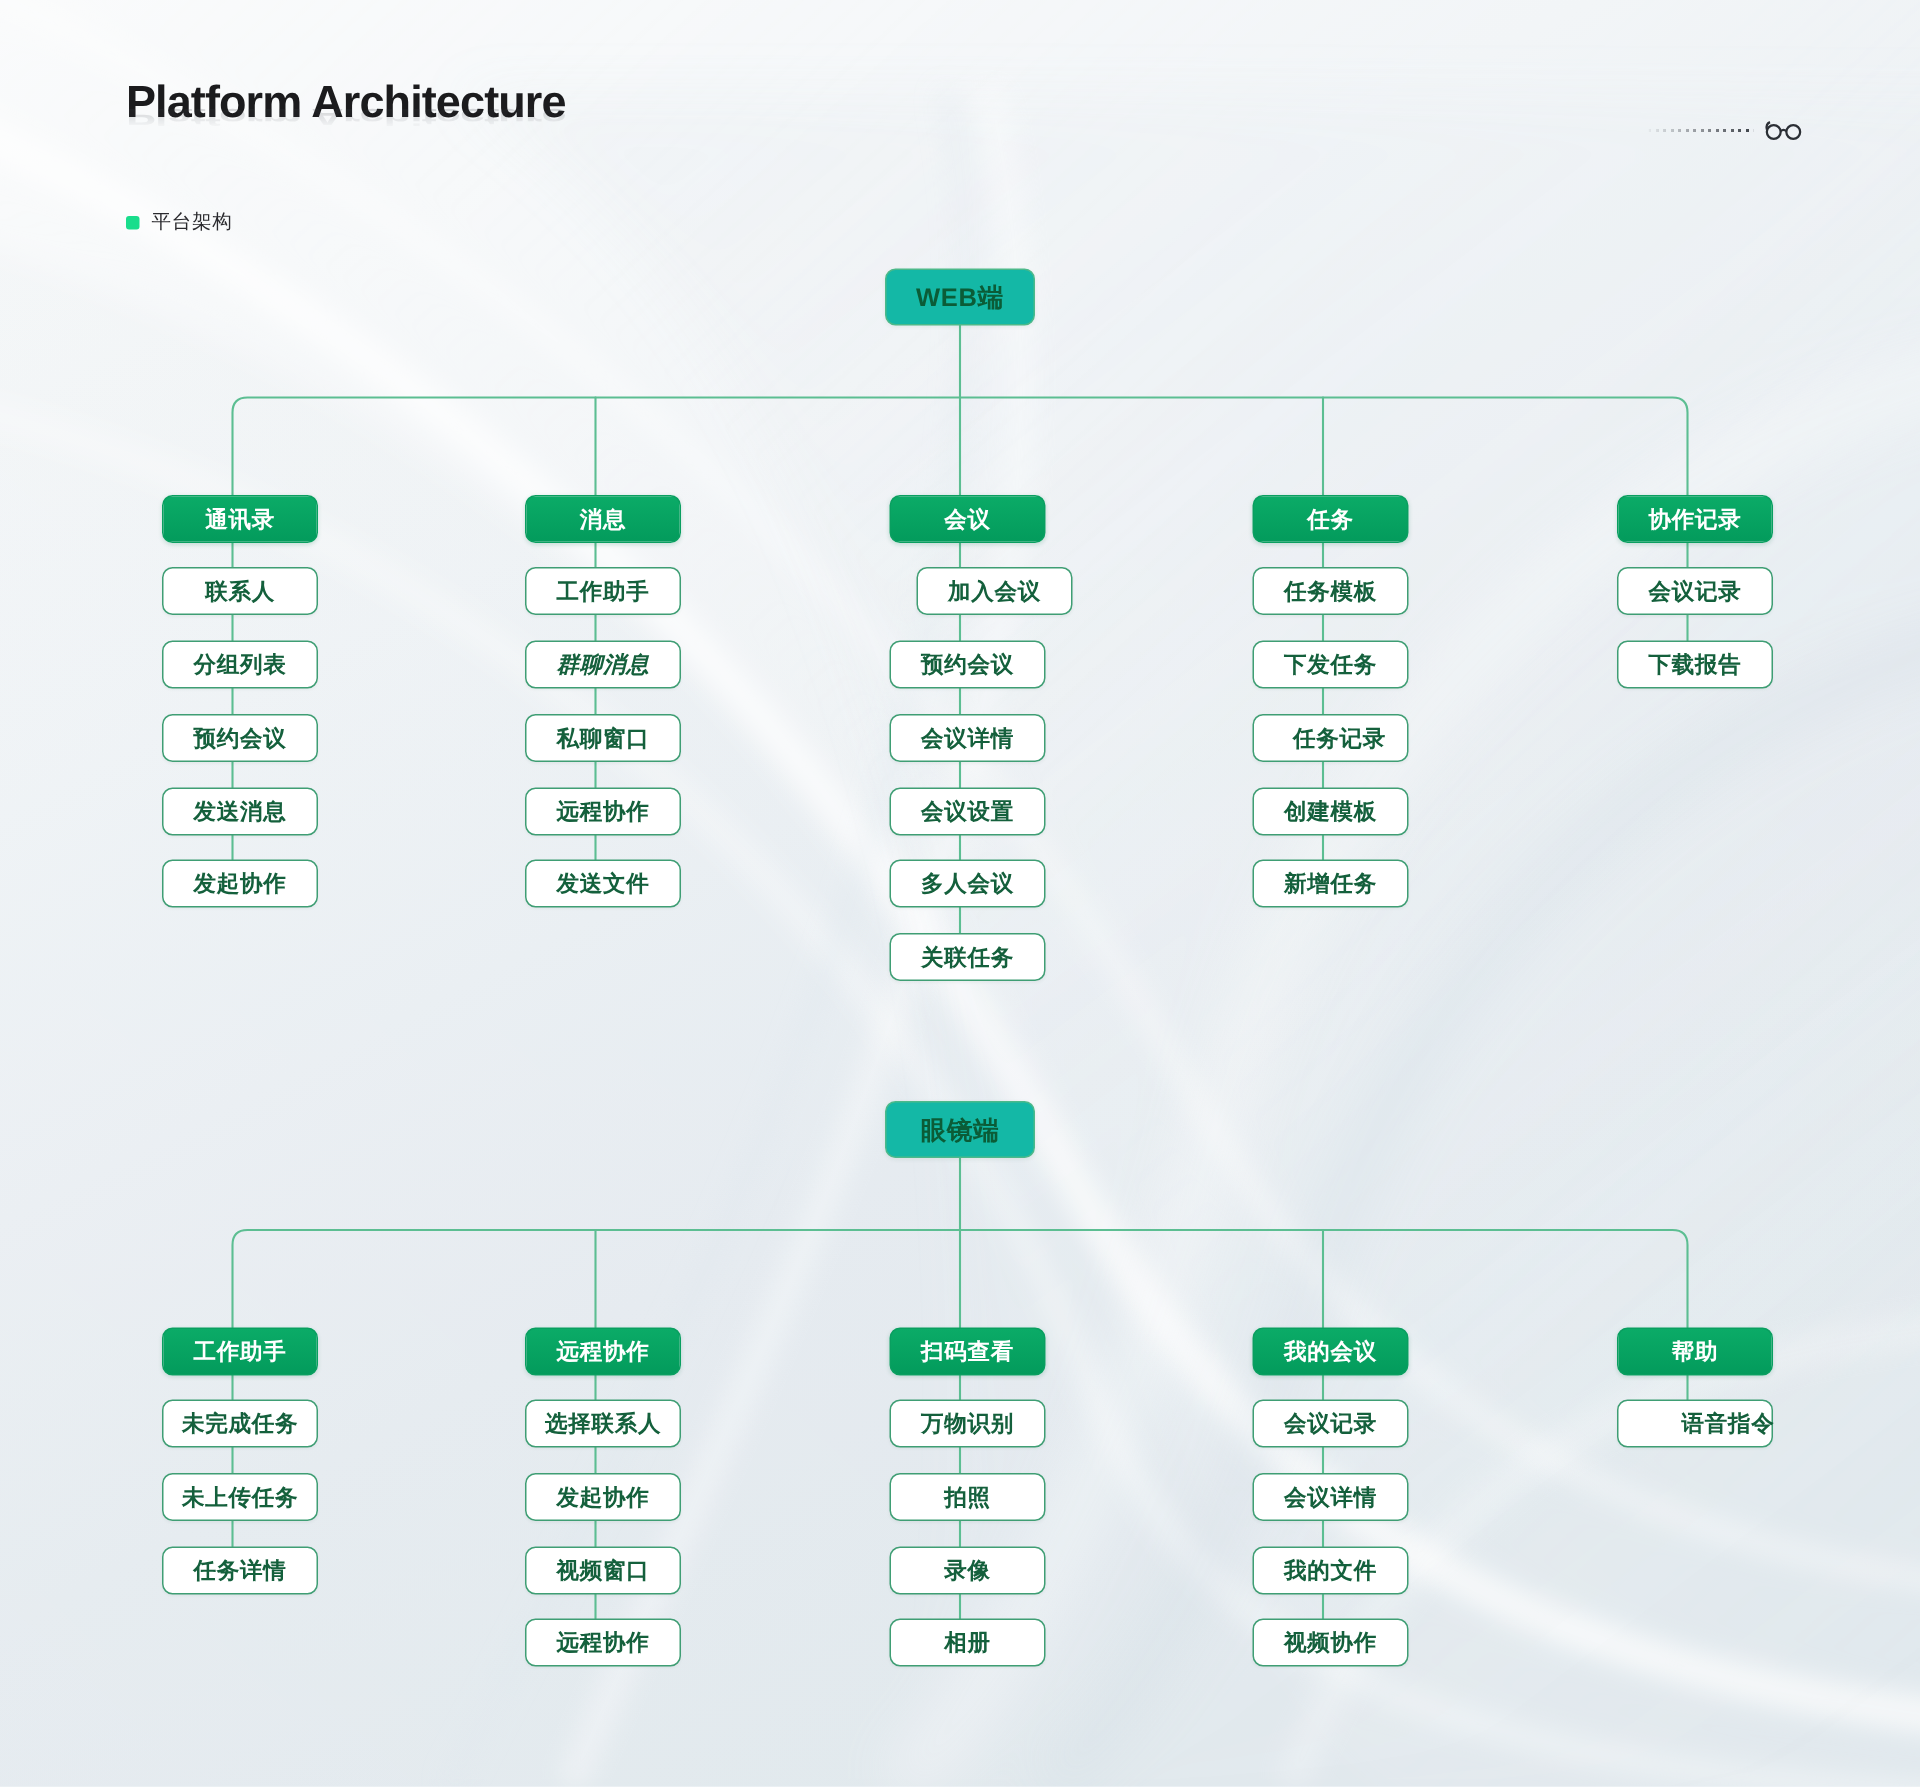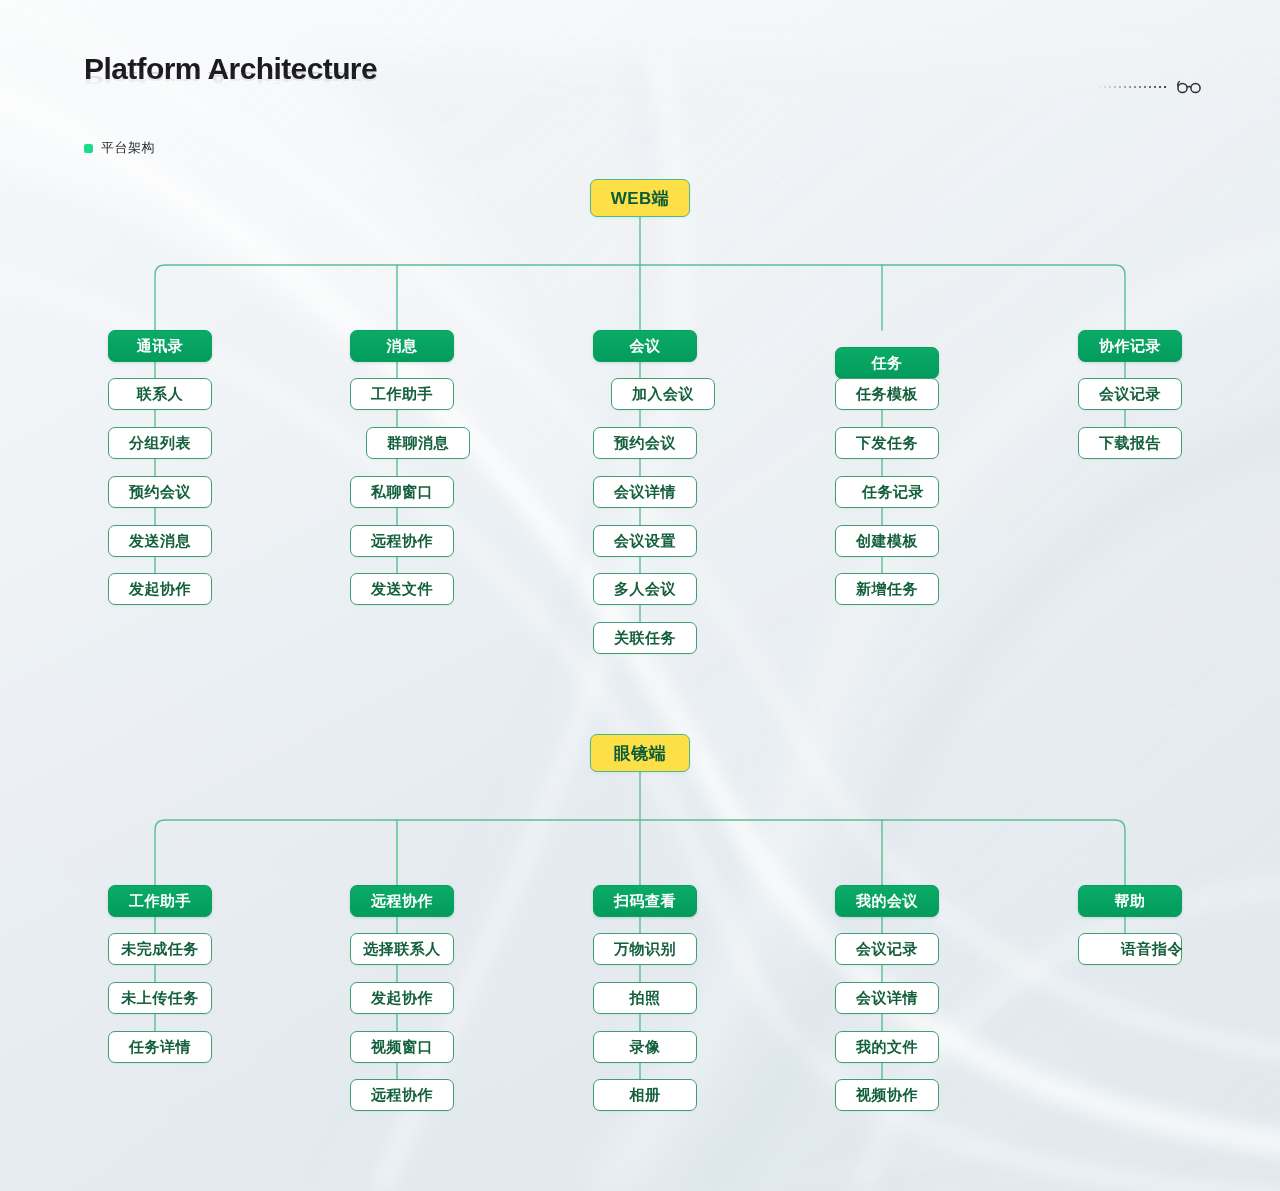--- a/index.html
+++ b/index.html
@@ -122,21 +122,21 @@
     display: flex;
     align-items: center;
     justify-content: center;
     font-size: 15px;
     font-weight: 700;
     letter-spacing: 0.5px;
     white-space: nowrap;
     z-index: 3;
   }
   .node.root {
-    background: #fde047;
+    background: #14b8a6;
     border: 1.6px solid #4cb98a;
     color: #0b5c37;
     width: 100px;
     height: 38px;
     font-size: 17px;
     box-shadow: 0 1px 3px rgba(30,80,60,0.07);
   }
   .node.cat {
     background: linear-gradient(180deg, #0bab67 0%, #039b5c 100%);
     border: 1.2px solid #0a9f60;
@@ -301,34 +301,34 @@
 
   <div class="node cat" style="left:108px; top:330px;">通讯录</div>
   <div class="node leaf" style="left:108px; top:378px;">联系人</div>
   <div class="node leaf" style="left:108px; top:427px;">分组列表</div>
   <div class="node leaf" style="left:108px; top:476px;">预约会议</div>
   <div class="node leaf" style="left:108px; top:525px;">发送消息</div>
   <div class="node leaf" style="left:108px; top:573px;">发起协作</div>
 
   <div class="node cat" style="left:350px; top:330px;">消息</div>
   <div class="node leaf" style="left:350px; top:378px;">工作助手</div>
-  <div class="node leaf" style="left:366px; top:427px;">群聊消息</div>
+  <div class="node leaf" style="left:350px; top:427px;font-style:italic;">群聊消息</div>
   <div class="node leaf" style="left:350px; top:476px;">私聊窗口</div>
   <div class="node leaf" style="left:350px; top:525px;">远程协作</div>
   <div class="node leaf" style="left:350px; top:573px;">发送文件</div>
 
   <div class="node cat" style="left:593px; top:330px;">会议</div>
   <div class="node leaf" style="left:611px; top:378px;">加入会议</div>
   <div class="node leaf" style="left:593px; top:427px;">预约会议</div>
   <div class="node leaf" style="left:593px; top:476px;">会议详情</div>
   <div class="node leaf" style="left:593px; top:525px;">会议设置</div>
   <div class="node leaf" style="left:593px; top:573px;">多人会议</div>
   <div class="node leaf" style="left:593px; top:622px;">关联任务</div>
 
-  <div class="node cat" style="left:835px; top:330px;margin-top:17px;">任务</div>
+  <div class="node cat" style="left:835px; top:330px;">任务</div>
   <div class="node leaf" style="left:835px; top:378px;">任务模板</div>
   <div class="node leaf" style="left:835px; top:427px;">下发任务</div>
   <div class="node leaf" style="left:835px; top:476px;padding-left:12px;">任务记录</div>
   <div class="node leaf" style="left:835px; top:525px;text-align:center;">创建模板</div>
   <div class="node leaf" style="left:835px; top:573px;">新增任务</div>
 
   <div class="node cat" style="left:1078px; top:330px;">协作记录</div>
   <div class="node leaf" style="left:1078px; top:378px;">会议记录</div>
   <div class="node leaf" style="left:1078px; top:427px;">下载报告</div>
 

